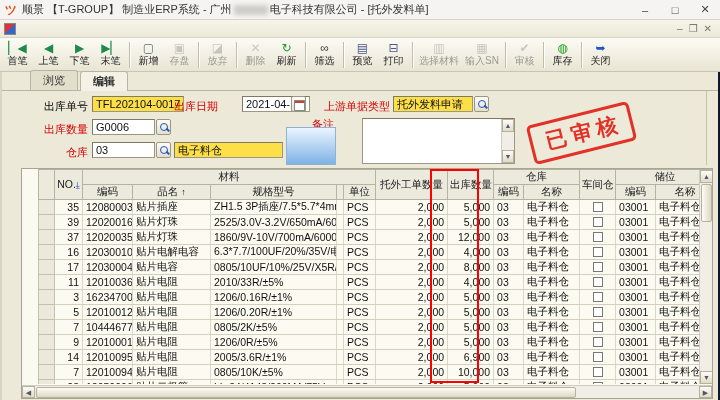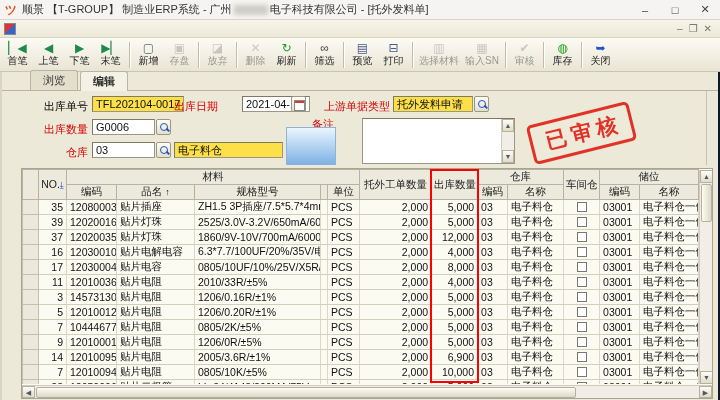--- a/index.html
+++ b/index.html
@@ -44,21 +44,21 @@
   .remark-box { position:absolute; left:360px; top:27px; width:153px; height:46px; background:#fff; border:1px solid #9b9782; border-top-color:#7d7965; }
   .remark-sb { position:absolute; right:0; top:0; width:13px; height:100%; background:#f0eee6; border-left:1px solid #cfccc0; display:flex; flex-direction:column; justify-content:space-between; }
   .sb-arrow { height:13px; background:linear-gradient(#fdfcf6,#e0dcc9); border:1px solid #b5b19c; font-size:7px; color:#556; text-align:center; line-height:12px; }
   .blue-panel { position:absolute; left:284px; top:36px; width:50px; height:38px; background:linear-gradient(180deg,#eaf5ff,#7fb2e5); border:1px solid #8fb3d8; }
   .stamp { position:absolute; left:527px; top:22px; transform:rotate(-14deg); border:3px solid #e23227; border-radius:5px; color:#e23227; font-size:21px; font-weight:bold; letter-spacing:5px; padding:3px 8px 3px 13px; background:rgba(255,255,255,.06); }
   .form-edge { position:absolute; left:704px; top:0; width:1px; height:74px; background:#c6c2b0; }
 
   
   .grid-box { position:absolute; left:19px; top:96px; width:692px; height:231px; border:1px solid #a8a492; background:#fbfaf1; }
   .grid-clip { position:relative; width:690px; height:215px; overflow:hidden; }
-  table { border-collapse:collapse; table-layout:fixed; width:677px; font-size:10.5px; }
+  table { border-collapse:collapse; table-layout:fixed; width:677px; font-size:10.5px;margin-left:16px; }
   th { background:#eceadd; border:1px solid #b7b3a2; font-weight:normal; color:#222; padding:0 2px; height:14px; white-space:nowrap; overflow:hidden; font-size:10.5px; }
   td { border:1px solid #dbd8ca; border-bottom-color:#d2cfc0; background:#fcfbf2; height:15px; padding:0 3px; white-space:nowrap; overflow:hidden; color:#111; }
   td.c-sel { background:#ece9dc; border-color:#c4c0ae; }
   td.c-no, td.c-qty { text-align:right; }
   .cb { width:10px; height:10px; border:1px solid #777; background:#fff; margin:0 auto; }
   .sort-ico { color:#111; font-size:9px; }
   .pin-ico { color:#2244cc; font-size:9px; }
   .vscroll { position:absolute; right:0; top:1px; width:13px; height:214px; background:#f0eee6; border-left:1px solid #cfccc0; }
   .vthumb { position:absolute; left:1px; top:14px; width:11px; height:38px; background:linear-gradient(90deg,#fdfcf6,#dcd8c6); border:1px solid #b5b19c; border-radius:2px; }
   .vscroll .sb-arrow { position:absolute; left:0; width:13px; }
@@ -356,21 +356,21 @@
               <td>电子料仓</td>
               <td>
                 <div class="cb"></div>
               </td>
               <td>03001</td>
               <td>电子料仓一储</td>
             </tr>
             <tr>
               <td class="c-sel"></td>
               <td class="c-no">3</td>
-              <td>14573130</td>
+              <td>16234700</td>
               <td>贴片电阻</td>
               <td>1206/0.16R/±1%</td>
               <td></td>
               <td>PCS</td>
               <td class="c-qty">2,000</td>
               <td class="c-qty">5,000</td>
               <td>03</td>
               <td>电子料仓</td>
               <td>
                 <div class="cb"></div>

